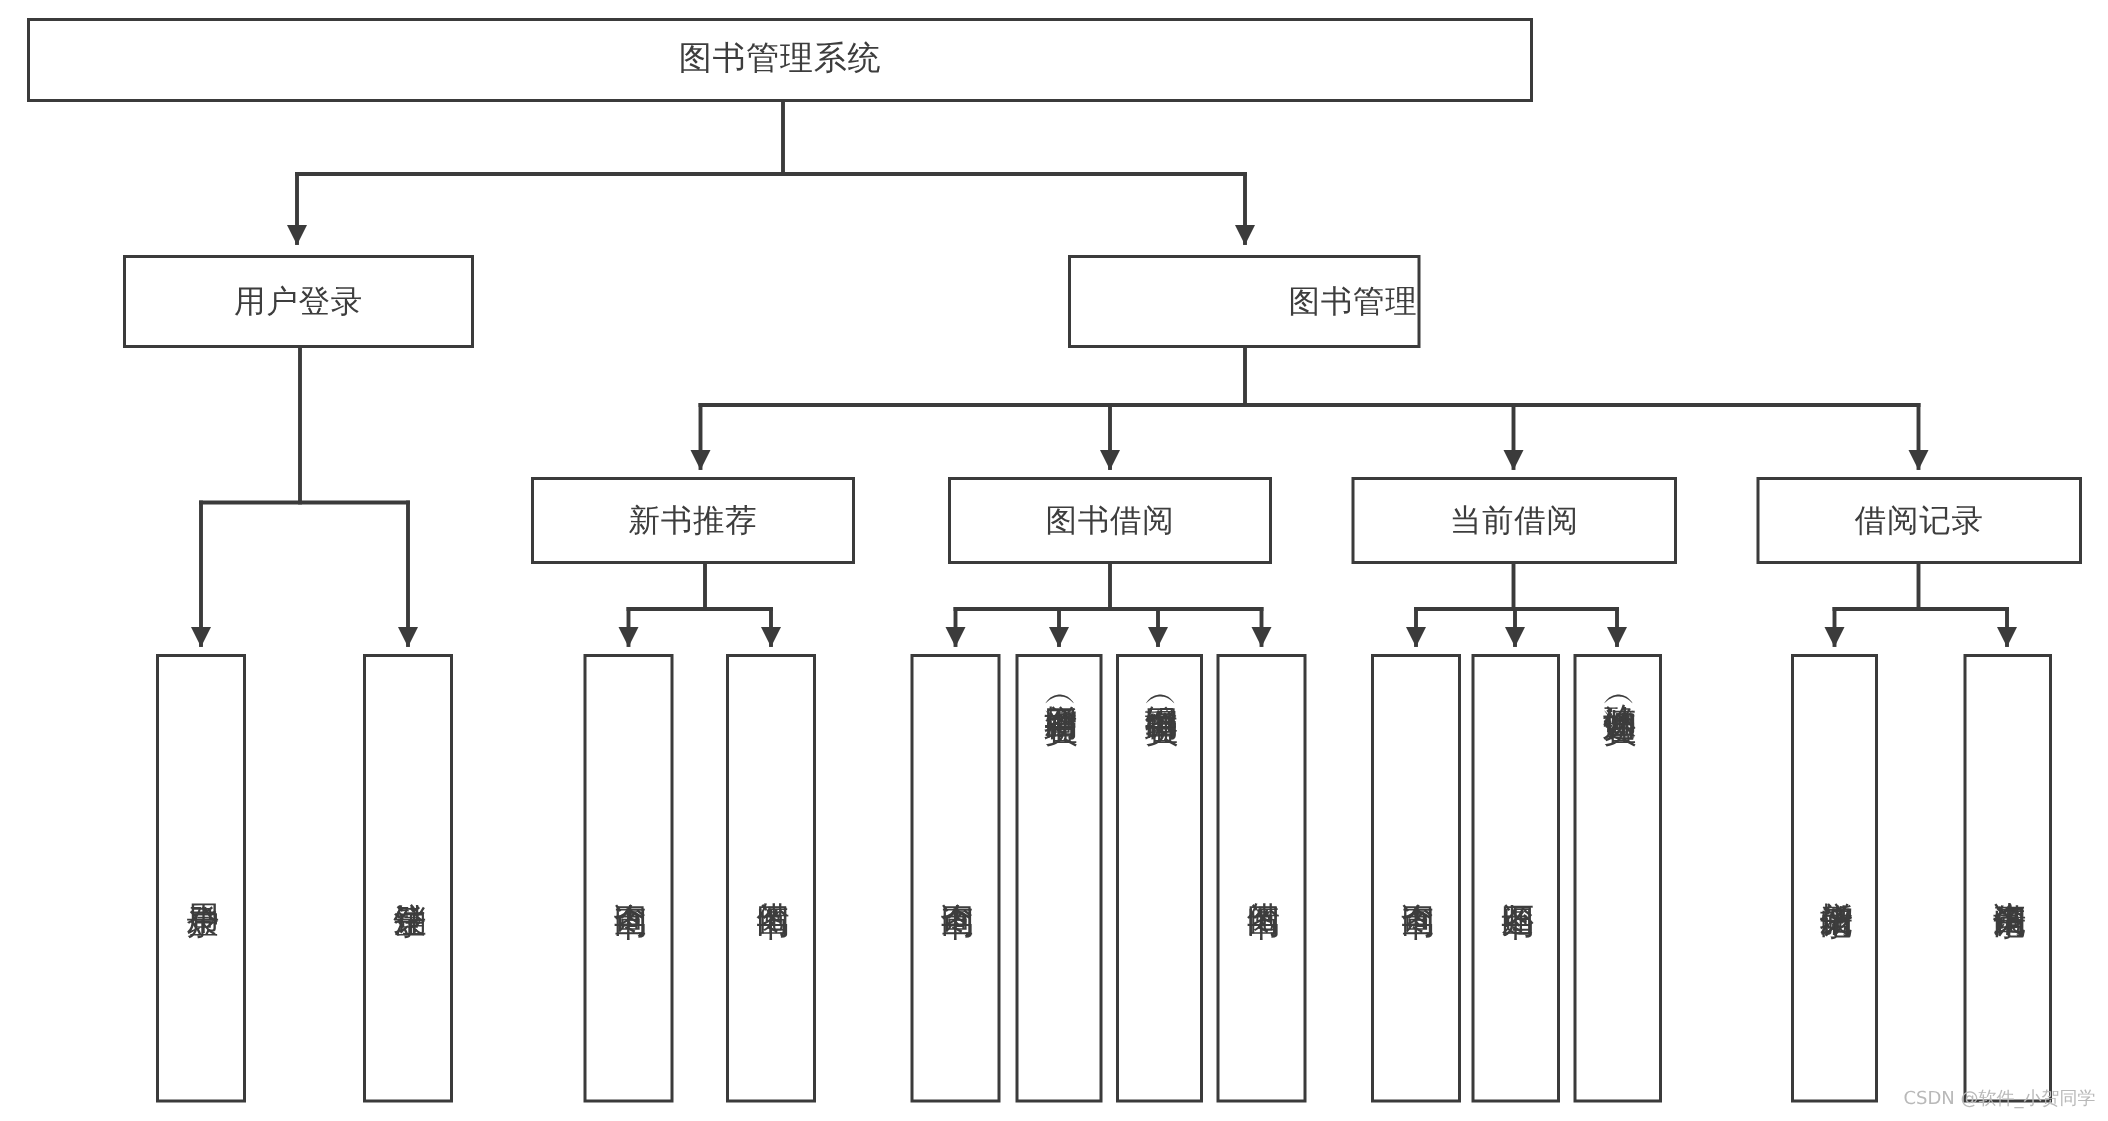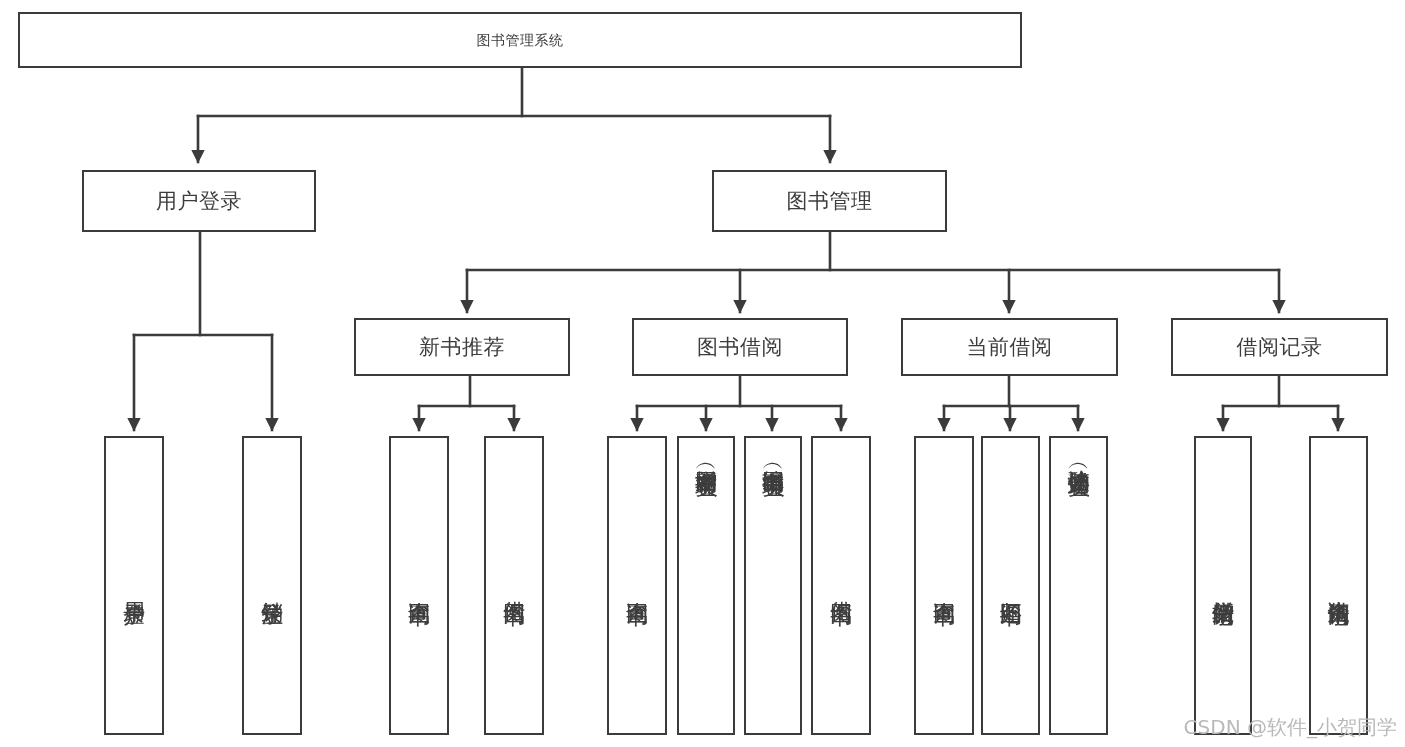--- a/index.html
+++ b/index.html
@@ -37,21 +37,21 @@
   .node.h {
     
   }
   .node.h .label {
     font-size: 21px;
     line-height: 1;
     letter-spacing: 0.5px;
     white-space: nowrap;
   }
   .node.root .label {
-    font-size: 14px;
+    font-size: 22px;
   }
   .node.v {
     align-items: flex-start;
     justify-content: center;
     padding-top: 14px;
   }
   .node.v .label {
     writing-mode: vertical-rl;
     text-orientation: upright;
     font-size: 22px;
@@ -61,21 +61,21 @@
     display: block;
   }
   .node.v.center {
     align-items: center;
     padding-top: 0;
   }
   .watermark {
     position: absolute;
     right: 8px;
     bottom: 6px;
-    font-size: 20px;
+    font-size: 12px;
     color: #b9b9b9;
     white-space: nowrap;
     pointer-events: none;
   }
 </style>
 </head>
 <body>
 
 <div id="canvas">
 
@@ -129,21 +129,21 @@
     </g>
   </svg>
 
   <div class="node h root" style="left:18px; top:12px; width:1004px; height:56px;">
     <span class="label">图书管理系统</span>
   </div>
 
   <div class="node h" style="left:82px; top:170px; width:234px; height:62px;">
     <span class="label">用户登录</span>
   </div>
-  <div class="node h" style="left:712px; top:170px; width:235px; height:62px;">
+  <div class="node h" style="left:712px; top:170px; width:235px; height:62px;justify-content:flex-end;">
     <span class="label">图书管理</span>
   </div>
 
   <div class="node h" style="left:354px; top:318px; width:216px; height:58px;">
     <span class="label">新书推荐</span>
   </div>
   <div class="node h" style="left:901px; top:318px; width:217px; height:58px;">
     <span class="label">当前借阅</span>
   </div>
   <div class="node h" style="left:632px; top:318px; width:216px; height:58px;">

